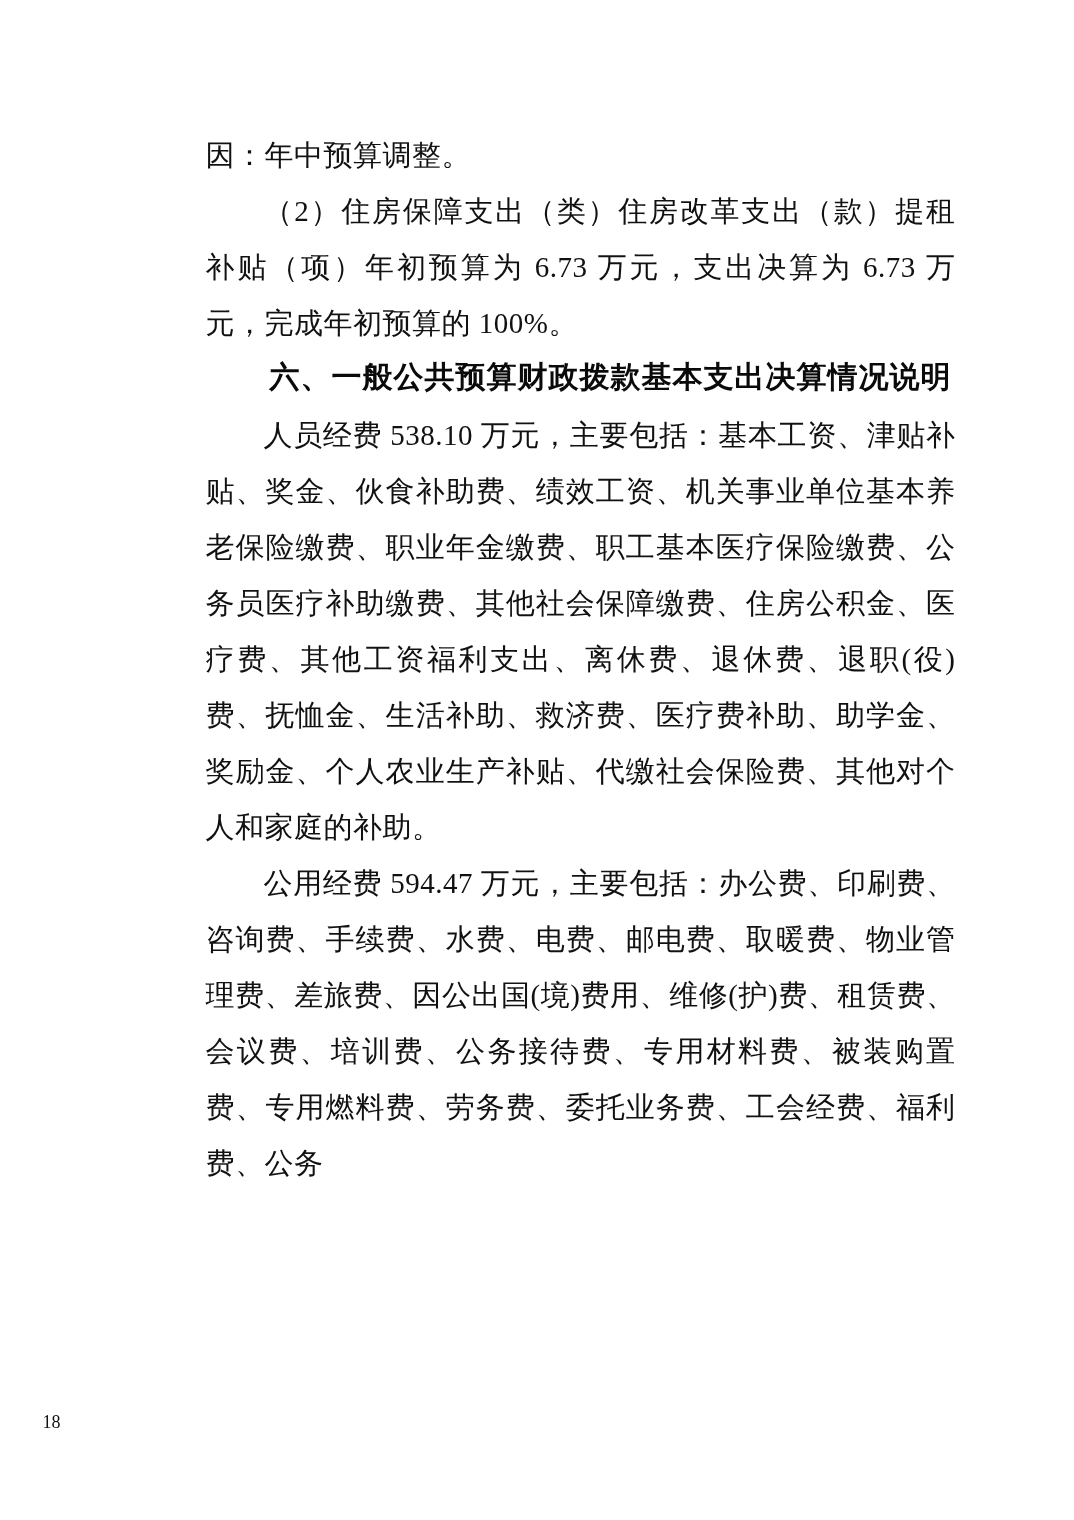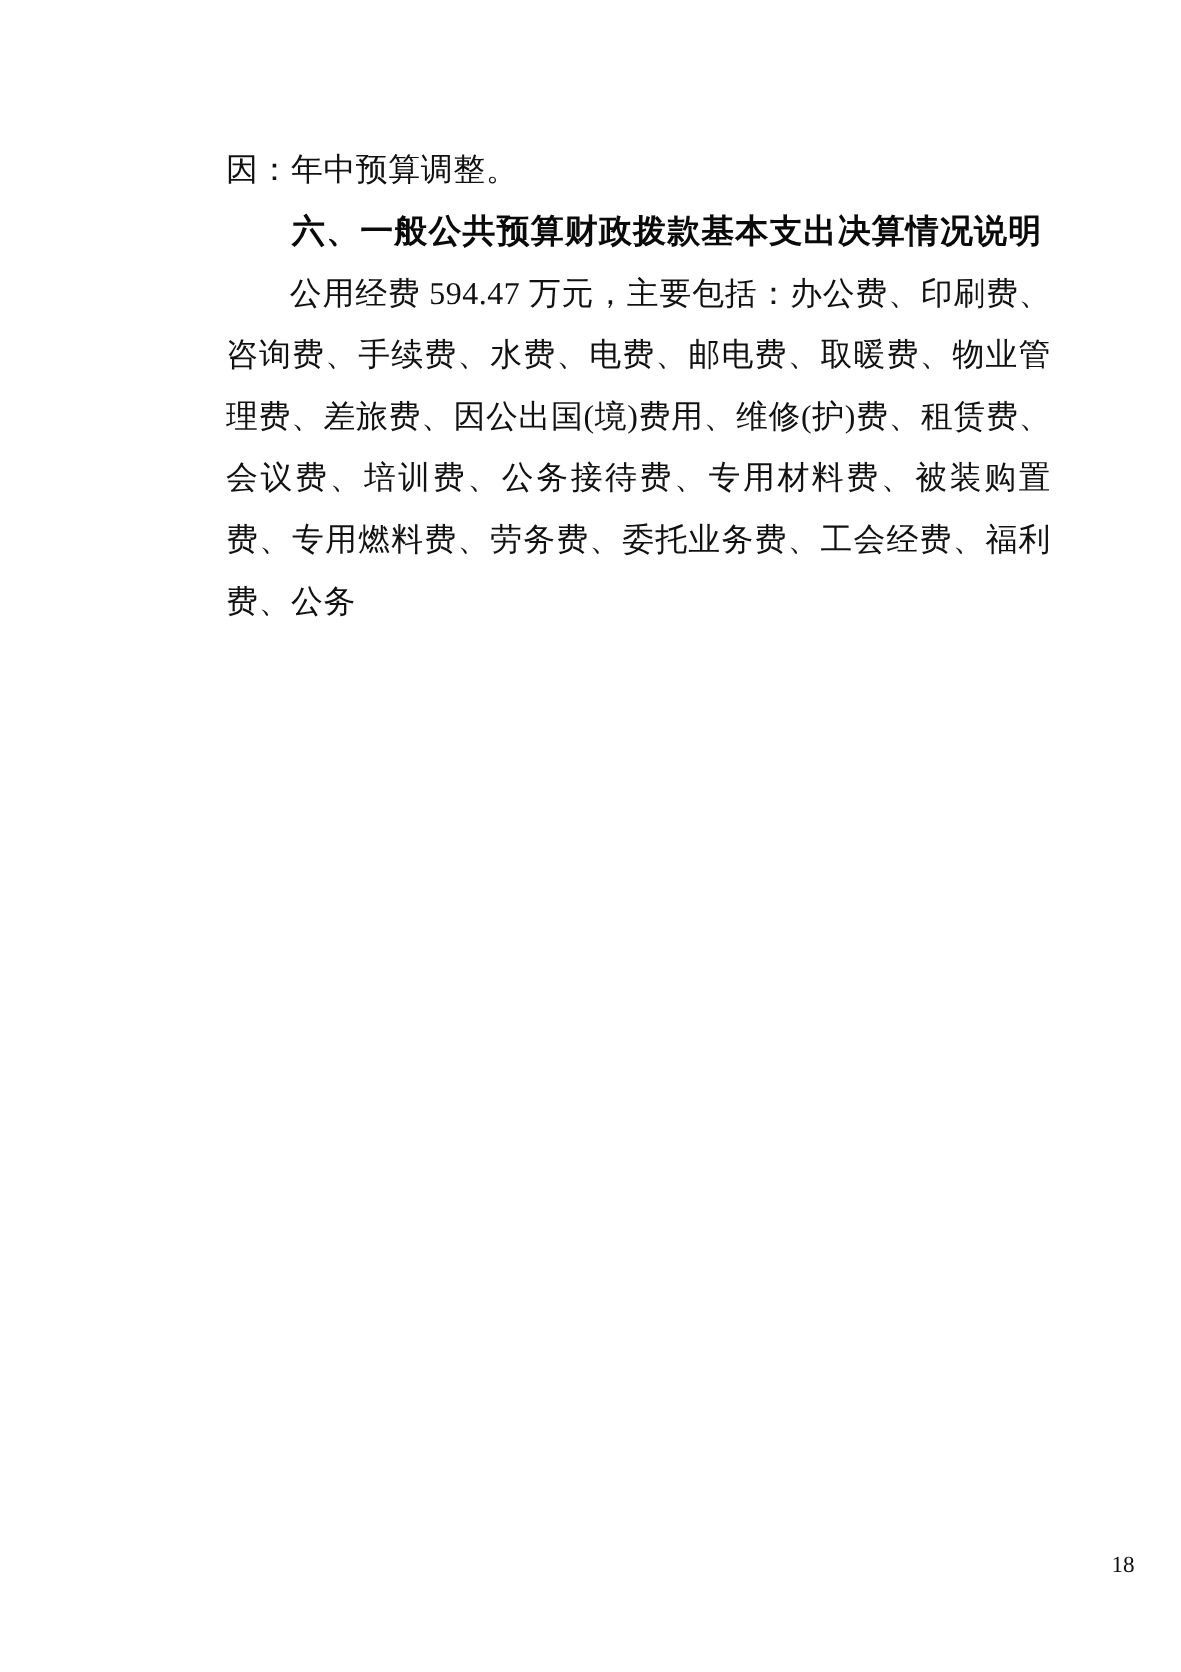--- a/index.html
+++ b/index.html
@@ -34,53 +34,55 @@
     padding: 0;
     text-indent: 2em;
   }
   .content p.no-indent {
     text-indent: 0;
   }
   .section-heading {
     margin: 0;
     padding: 0;
     text-indent: 2em;
-    font-family: Liberation Sans, sans-serif;
+    font-family: Liberation Mono, monospace;
     font-weight: 700;
     font-size: 30px;
     line-height: 56px;
-    text-align: left;
+    text-align: center;
     letter-spacing: 1px;
     color: #0a0a0a;
   }
   .page-number {
     position: absolute;
     bottom: 86px;
     left: 0;
     width: 100%;
-    text-align: right;
-    font-size: 21px;
+    text-align: left;
+    font-size: 18px;
     line-height: 24px;
     color: #111111;
   }
 </style>
 </head>
 <body>
 
 <div class="page">
 
   <main class="content">
 
     <p class="no-indent">因：年中预算调整。</p>
 
+    <p>（2）住房保障支出（类）住房改革支出（款）提租补贴（项）年初预算为 6.73 万元，支出决算为 6.73 万元，完成年初预算的 100%。</p>
 
 
     <h2 class="section-heading">六、一般公共预算财政拨款基本支出决算情况说明</h2>
 
 
+    <p>人员经费 538.10 万元，主要包括：基本工资、津贴补贴、奖金、伙食补助费、绩效工资、机关事业单位基本养老保险缴费、职业年金缴费、职工基本医疗保险缴费、公务员医疗补助缴费、其他社会保障缴费、住房公积金、医疗费、其他工资福利支出、离休费、退休费、退职(役)费、抚恤金、生活补助、救济费、医疗费补助、助学金、奖励金、个人农业生产补贴、代缴社会保险费、其他对个人和家庭的补助。</p>
 
     <p>公用经费 594.47 万元，主要包括：办公费、印刷费、咨询费、手续费、水费、电费、邮电费、取暖费、物业管理费、差旅费、因公出国(境)费用、维修(护)费、租赁费、会议费、培训费、公务接待费、专用材料费、被装购置费、专用燃料费、劳务费、委托业务费、工会经费、福利费、公务</p>
 
   </main>
 
   <footer class="page-number">18</footer>
 
 </div>
 
 </body></html>

